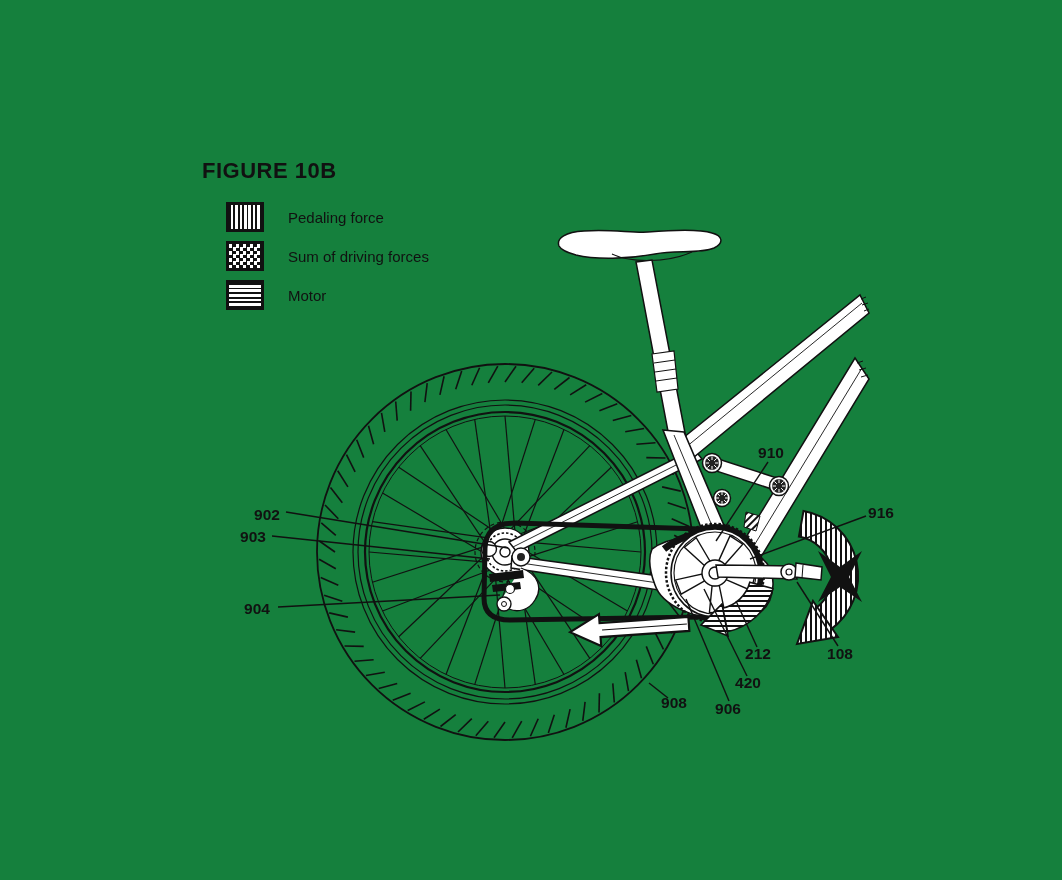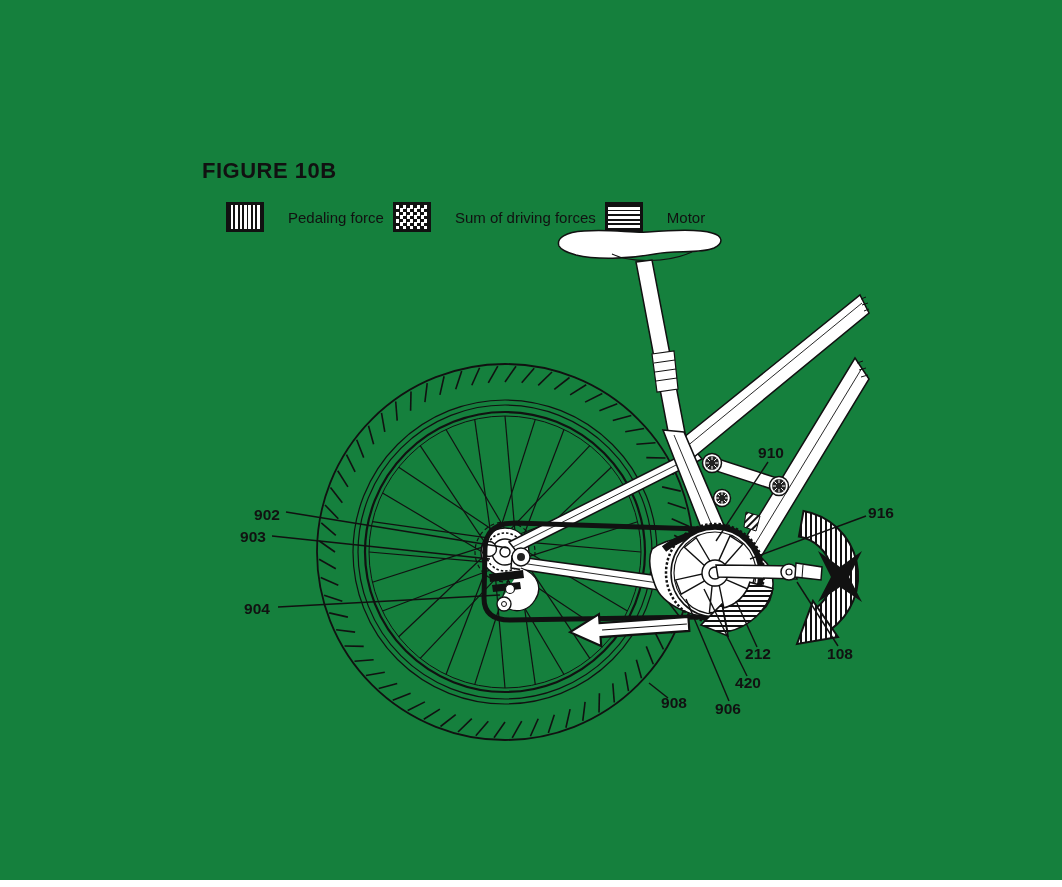--- a/index.html
+++ b/index.html
@@ -1,20 +1,20 @@
 <!DOCTYPE html>
 <html><head>
 <meta charset="utf-8">
 <style>
   html,body{margin:0;padding:0;background:#fff;}
   .page{position:relative;width:1062px;height:880px;background:#15803d;overflow:hidden;
         font-family:"Liberation Sans",sans-serif;color:#111;}
   .fig-title{position:absolute;left:202px;top:158px;font-size:22px;font-weight:600;
              letter-spacing:.5px;margin:0;}
-  .legend{position:absolute;left:226px;top:202px;display:flex;gap:9px;}
+  .legend{position:absolute;left:226px;top:202px;display:flex;flex-direction:column;gap:9px;}
   .legend-row{display:flex;align-items:center;gap:24px;}
   .swatch{width:38px;height:30px;border:3px solid #111;box-sizing:border-box;background:#fff;}
   .swatch-vert{background-image:repeating-linear-gradient(to right,#111 0 1.8px,#fff 1.8px 4.4px);}
   .swatch-horiz{background-image:repeating-linear-gradient(to bottom,#111 0 1.8px,#fff 1.8px 4.6px);}
   .swatch-check{background-image:repeating-conic-gradient(#111 0 25%,#fff 0 50%);
                 background-size:7px 7px;}
   .legend-label{font-size:15px;white-space:nowrap;}
   svg.diagram{position:absolute;left:0;top:0;}
   .ink{stroke:#111;fill:none;}
   .w{fill:#fff;stroke:#111;}

